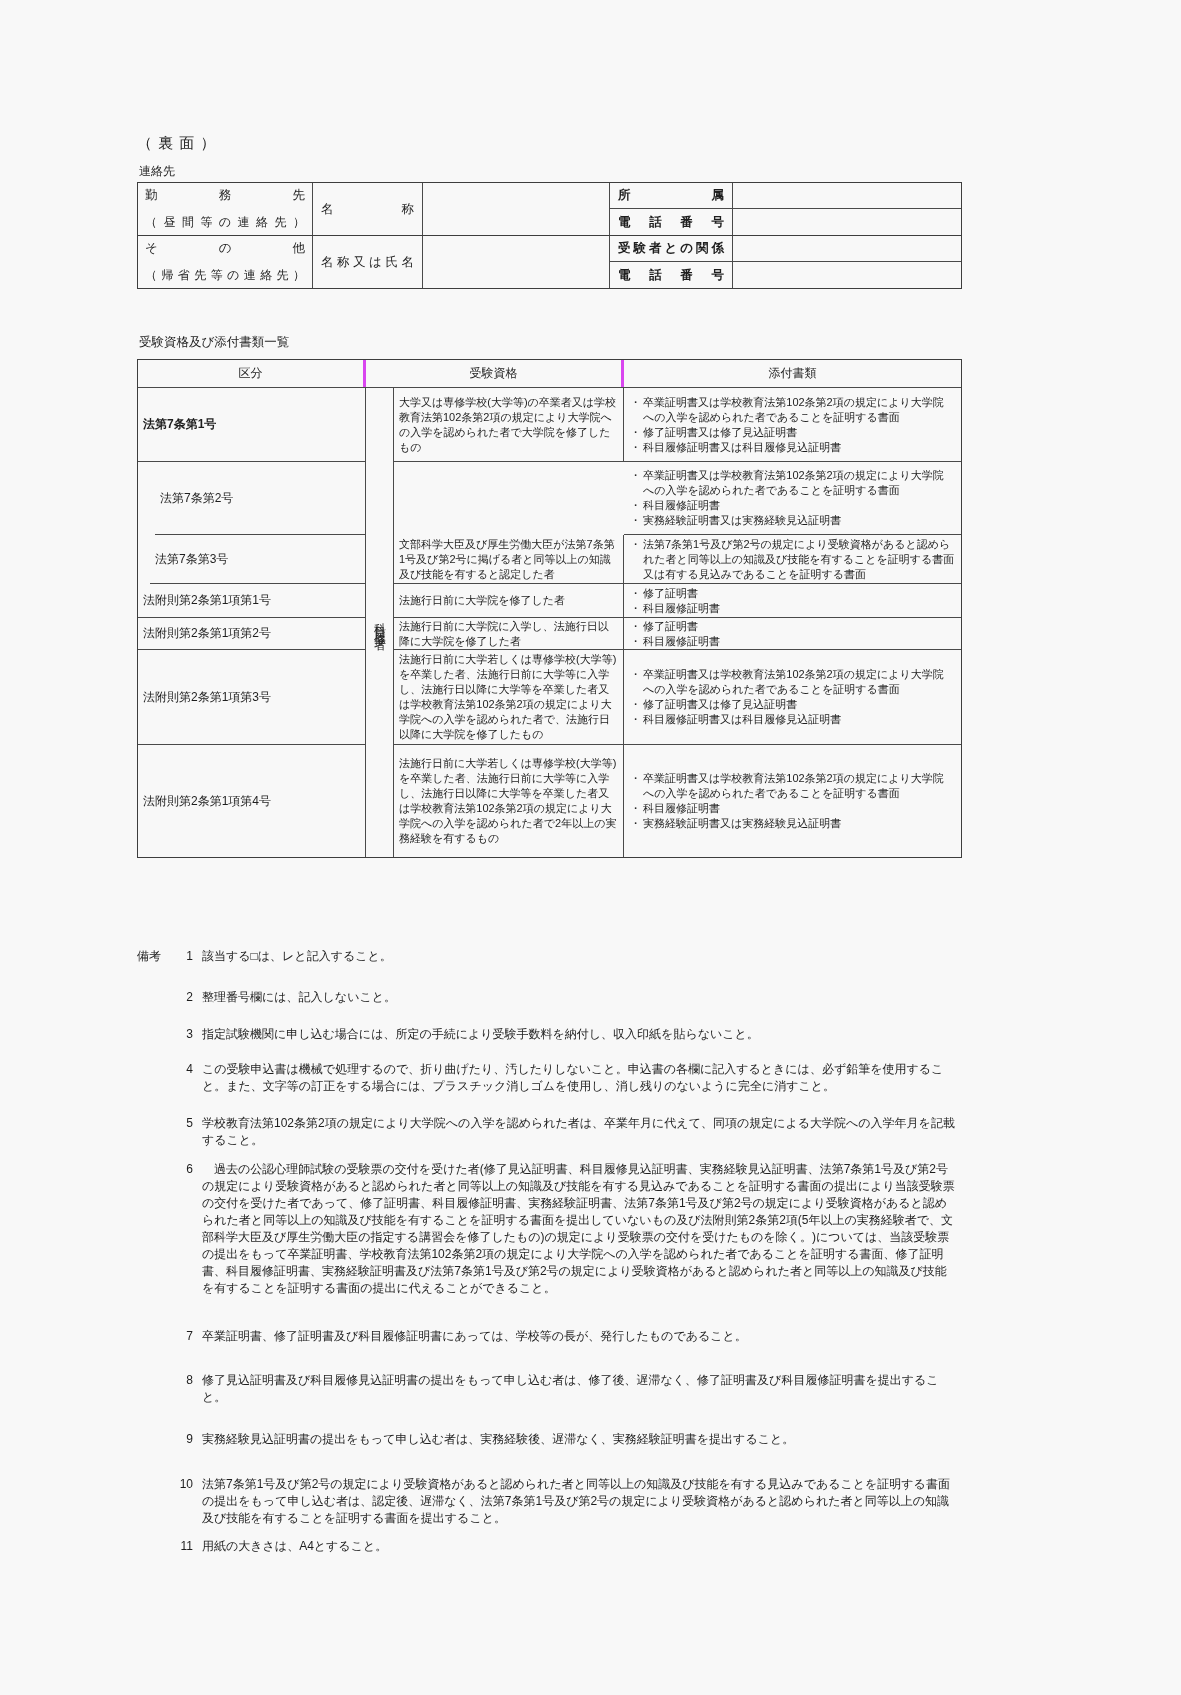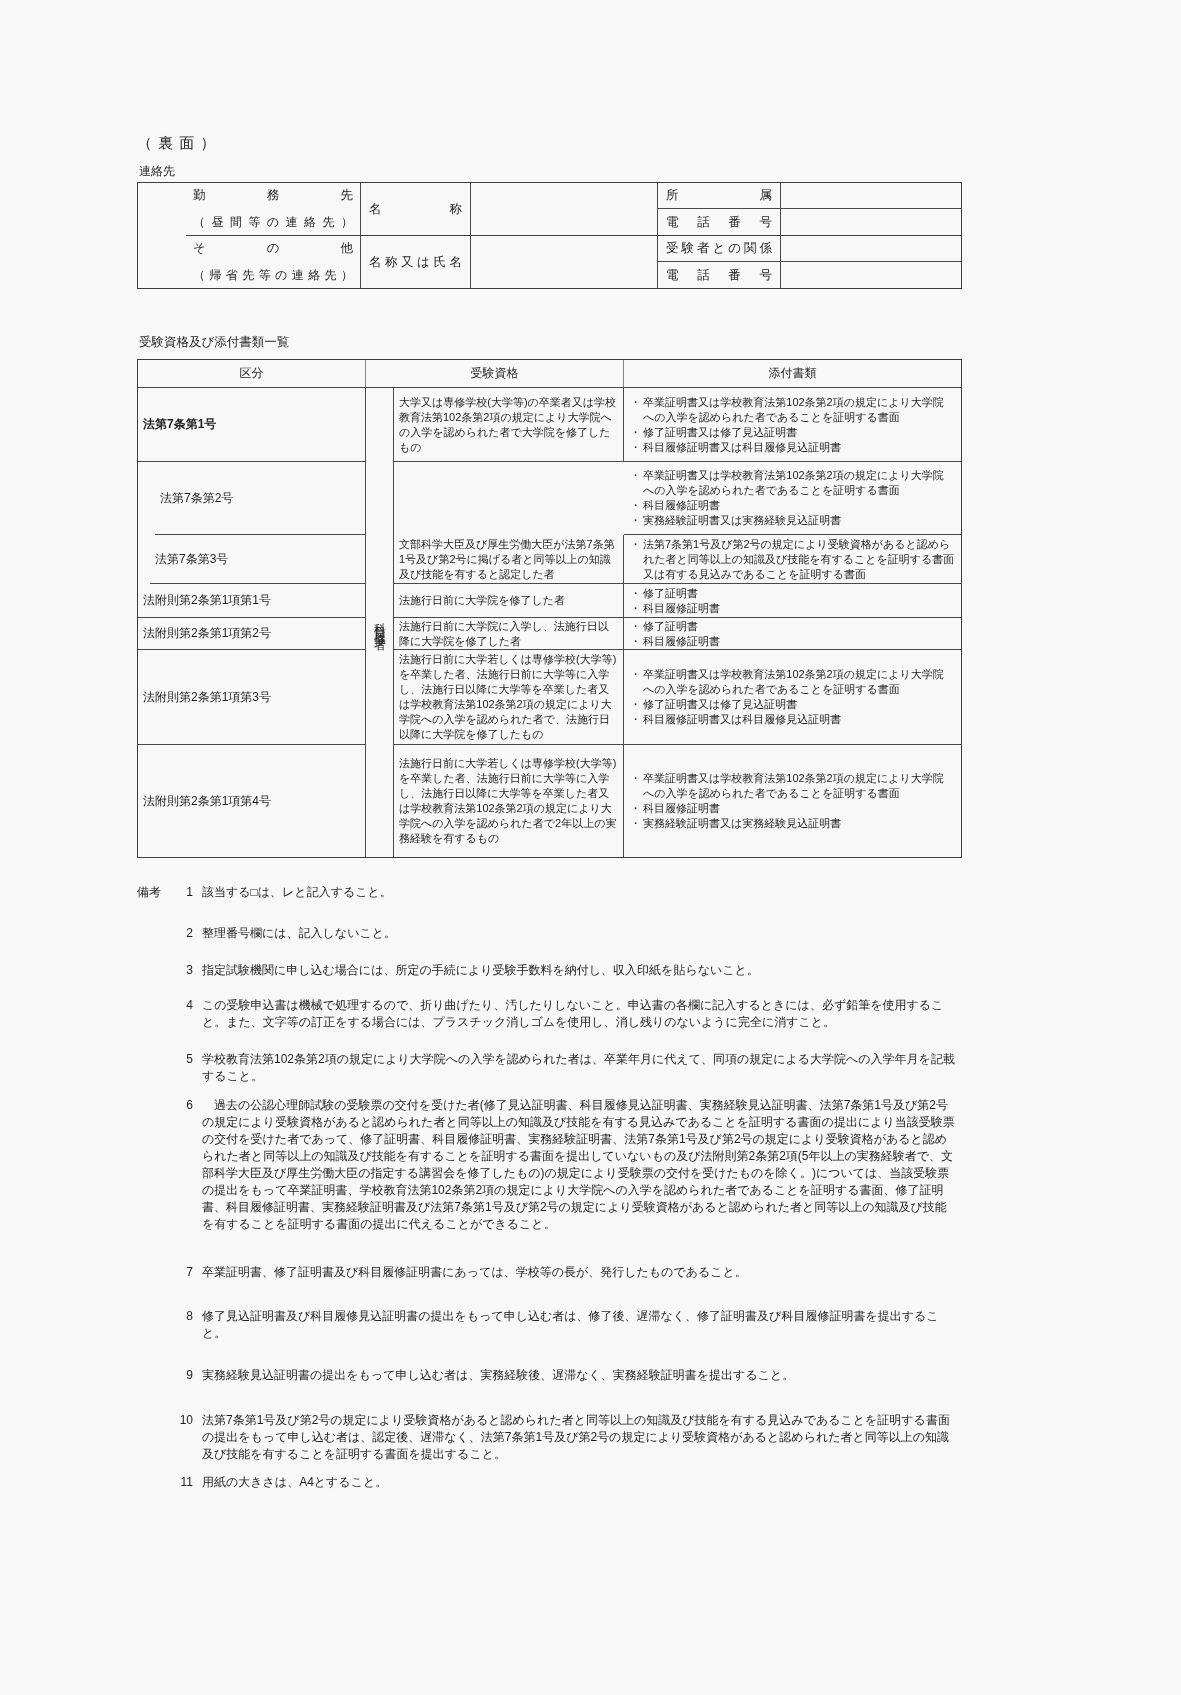--- a/index.html
+++ b/index.html
@@ -12,60 +12,60 @@
     overflow:hidden;
   }
   .abs { position:absolute; }
 
   
   #back-label { left:137px; top:134px; font-size:15px; letter-spacing:1px; }
   #contact-heading { left:139px; top:163px; font-size:12px; }
 
   
   #contact-table { left:137px; top:182px; width:825px; border:1.5px solid #3e3e3e; }
-  .c-group { display:grid; grid-template-columns:175px 110px 187px 123px 1fr; grid-template-rows:26px 26px;margin-left:48px; }
+  .c-group { display:grid; grid-template-columns:175px 110px 187px 123px 1fr; grid-template-rows:26px 26px; }
   .c-group.second { border-top:1.5px solid #3e3e3e; }
   .c-label { grid-column:1; grid-row:1 / span 2; border-right:1px solid #4a4a4a;
              display:flex; flex-direction:column; justify-content:space-between; padding:4px 7px; }
   .c-label .main { font-size:12.5px; text-align:justify; text-align-last:justify; }
   .c-label .sub  { font-size:12px; text-align:justify; text-align-last:justify; }
   .c-name { grid-column:2; grid-row:1 / span 2; border-right:1px solid #4a4a4a;
             display:flex; align-items:center; padding:0 8px; font-size:12.5px; }
   .c-name span { width:100%; text-align:justify; text-align-last:justify; }
   .c-value1 { grid-column:3; grid-row:1 / span 2; border-right:1px solid #4a4a4a; }
   .c-flabel { grid-column:4; border-right:1px solid #4a4a4a;
-              display:flex; align-items:center; padding:0 8px; font-size:12.5px; }
+              display:flex; align-items:center; padding:0 8px; font-size:12.5px;font-weight:bold; }
   .c-flabel span { width:100%; text-align:justify; text-align-last:justify; }
   .c-fvalue { grid-column:5; }
   .c-row1 { border-bottom:1px solid #4a4a4a; }
 
   
   #qual-title { left:139px; top:334px; font-size:12.5px; }
   #qual-table { left:137px; top:359px; width:825px; border:1.5px solid #3e3e3e; }
   .q-header { display:grid; grid-template-columns:228px 258px 1fr; height:28px; border-bottom:1px solid #4a4a4a; }
   .q-header .hcell { display:flex; align-items:center; justify-content:center; font-size:12px; }
-  .q-header .hcell.bd { border-right:1px solid #d946ef; }
+  .q-header .hcell.bd { border-right:3px solid #d946ef; }
   .q-body { display:grid; grid-template-columns:228px 28px 230px 1fr;
             grid-template-rows:74px 73px 49px 34px 32px 95px 112px; }
   .qc { font-size:11px; line-height:15px; }
   .q-cat  { grid-column:1; border-right:1px solid #4a4a4a; border-bottom:1px solid #4a4a4a;
             display:flex; align-items:center; padding:2px 5px; font-size:12px; }
   .q-vert { grid-column:2; grid-row:1 / span 7; border-right:1px solid #4a4a4a;
             display:flex; align-items:center; justify-content:center;
             writing-mode:vertical-rl; font-size:12px; letter-spacing:4px; }
   .q-qual { grid-column:3; border-right:1px solid #4a4a4a; border-bottom:1px solid #4a4a4a;
             display:flex; align-items:center; padding:2px 5px; }
   .q-docs { grid-column:4; border-bottom:1px solid #4a4a4a;
             display:flex; flex-direction:column; justify-content:center; padding:2px 6px; }
   .q-body .lastrow { border-bottom:none; }
   .doc { position:relative; padding-left:13px; }
   .doc .bullet { position:absolute; left:0; top:0; }
 
   
-  #remarks { left:137px; top:884px; width:821px; font-size:12px; line-height:17px; }
+  #remarks { left:137px; top:948px; width:821px; font-size:12px; line-height:17px; }
   .remark { display:grid; grid-template-columns:36px 20px 1fr; }
   .r-label { }
   .r-no { text-align:right; }
   .r-text { padding-left:9px; }
   .remark:nth-of-type(1){ margin-bottom:24px; }
   .remark:nth-of-type(2){ margin-bottom:20px; }
   .remark:nth-of-type(3){ margin-bottom:18px; }
   .remark:nth-of-type(4){ margin-bottom:20px; }
   .remark:nth-of-type(5){ margin-bottom:12px; }
   .remark:nth-of-type(6){ margin-bottom:31px; }

